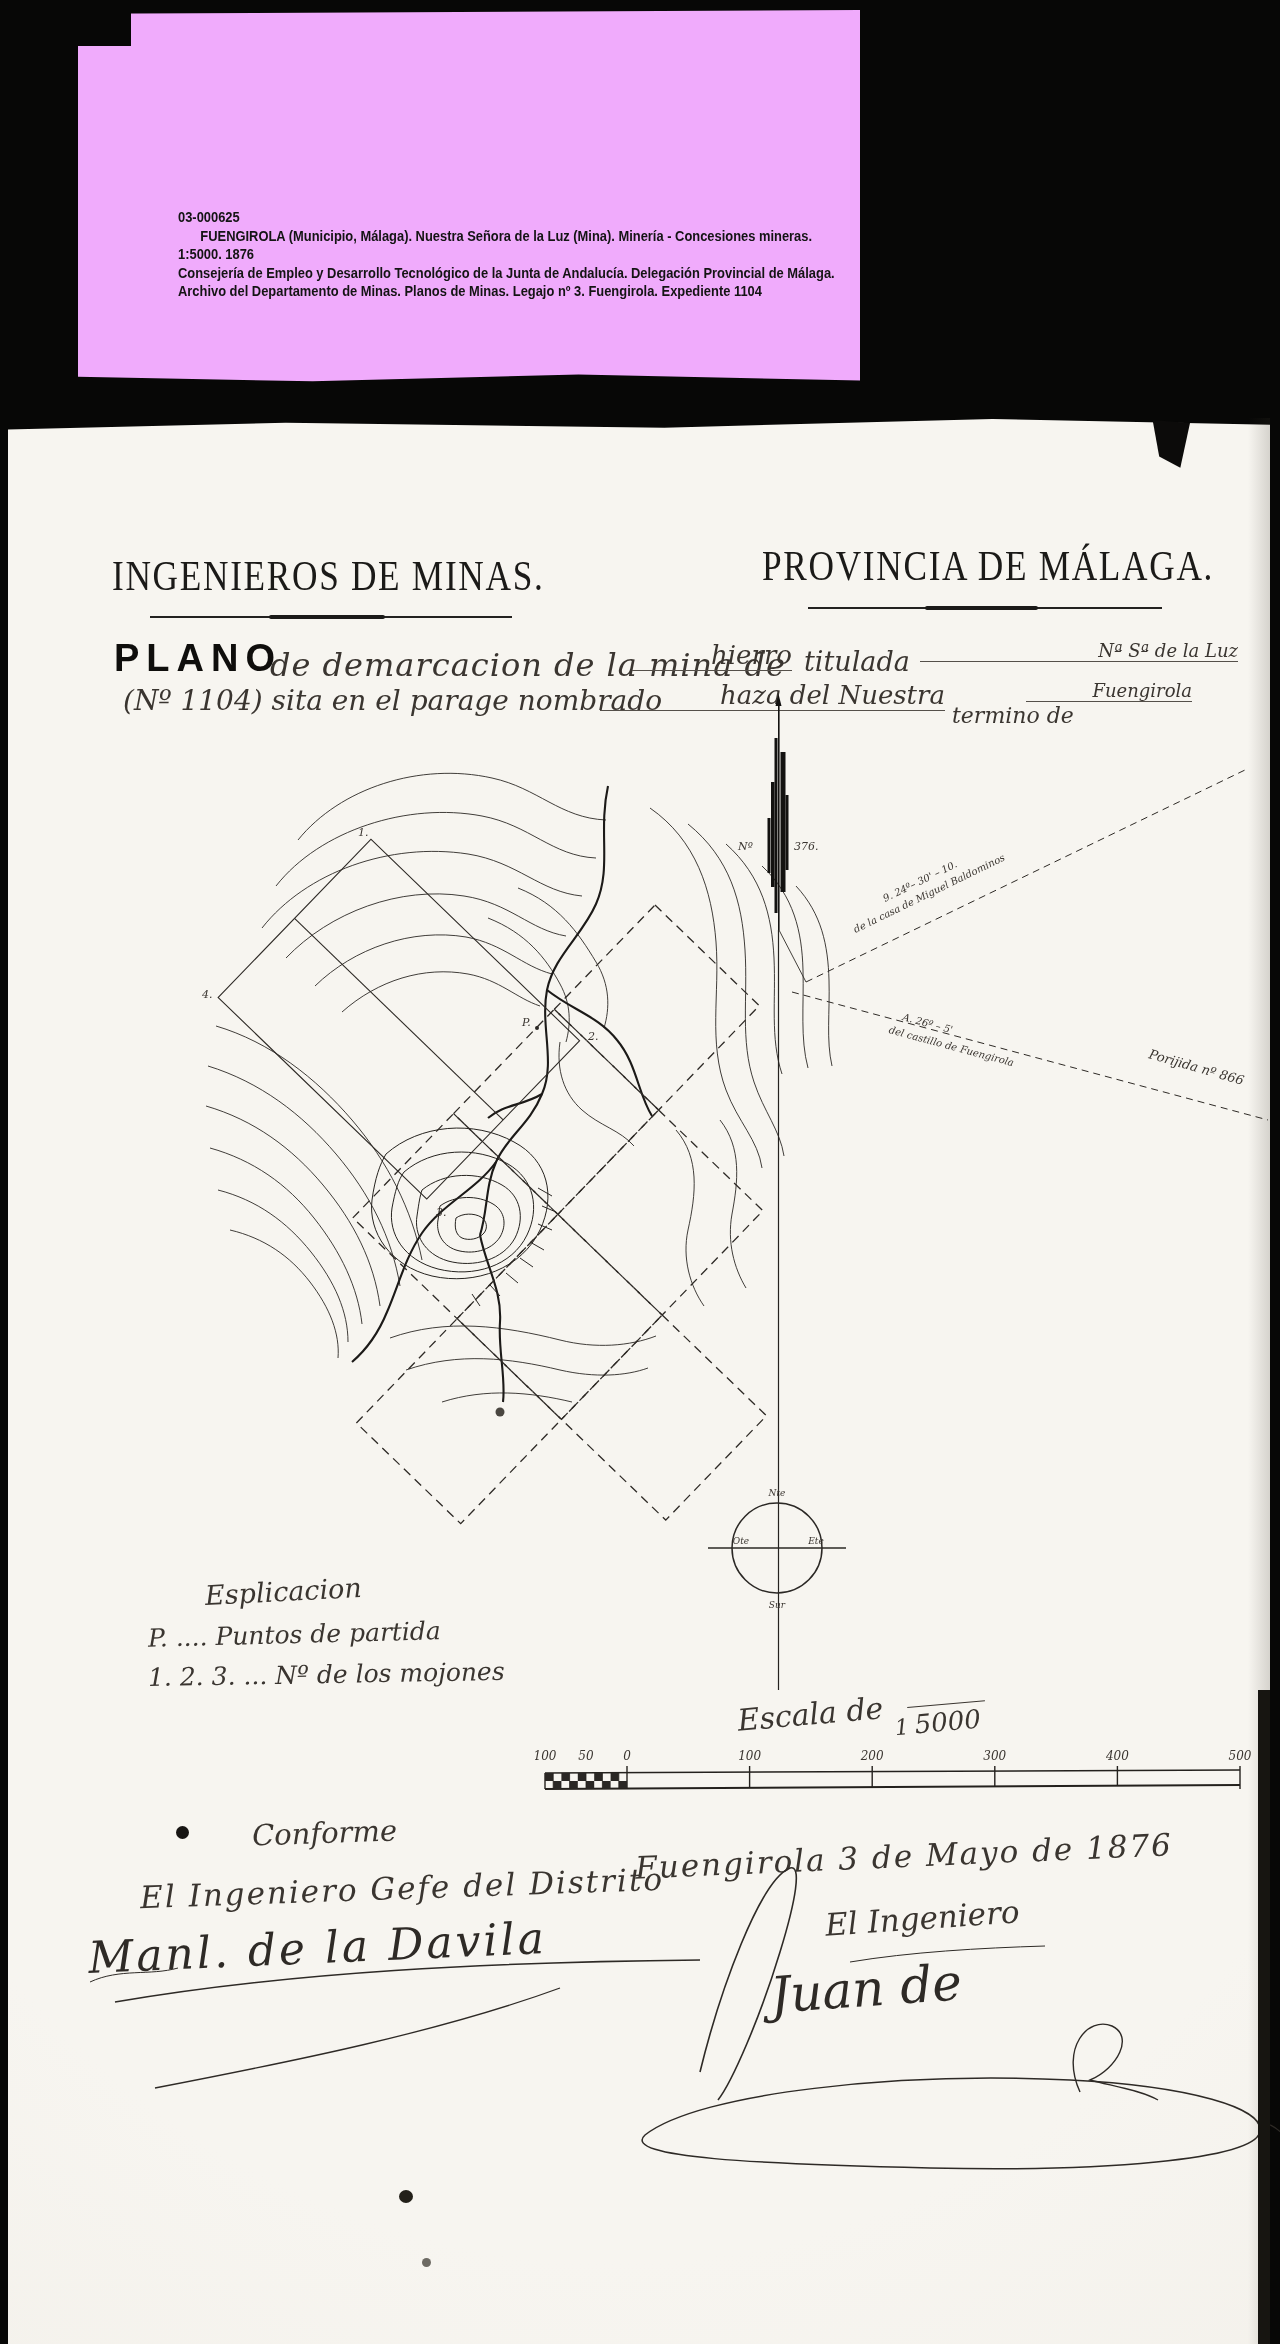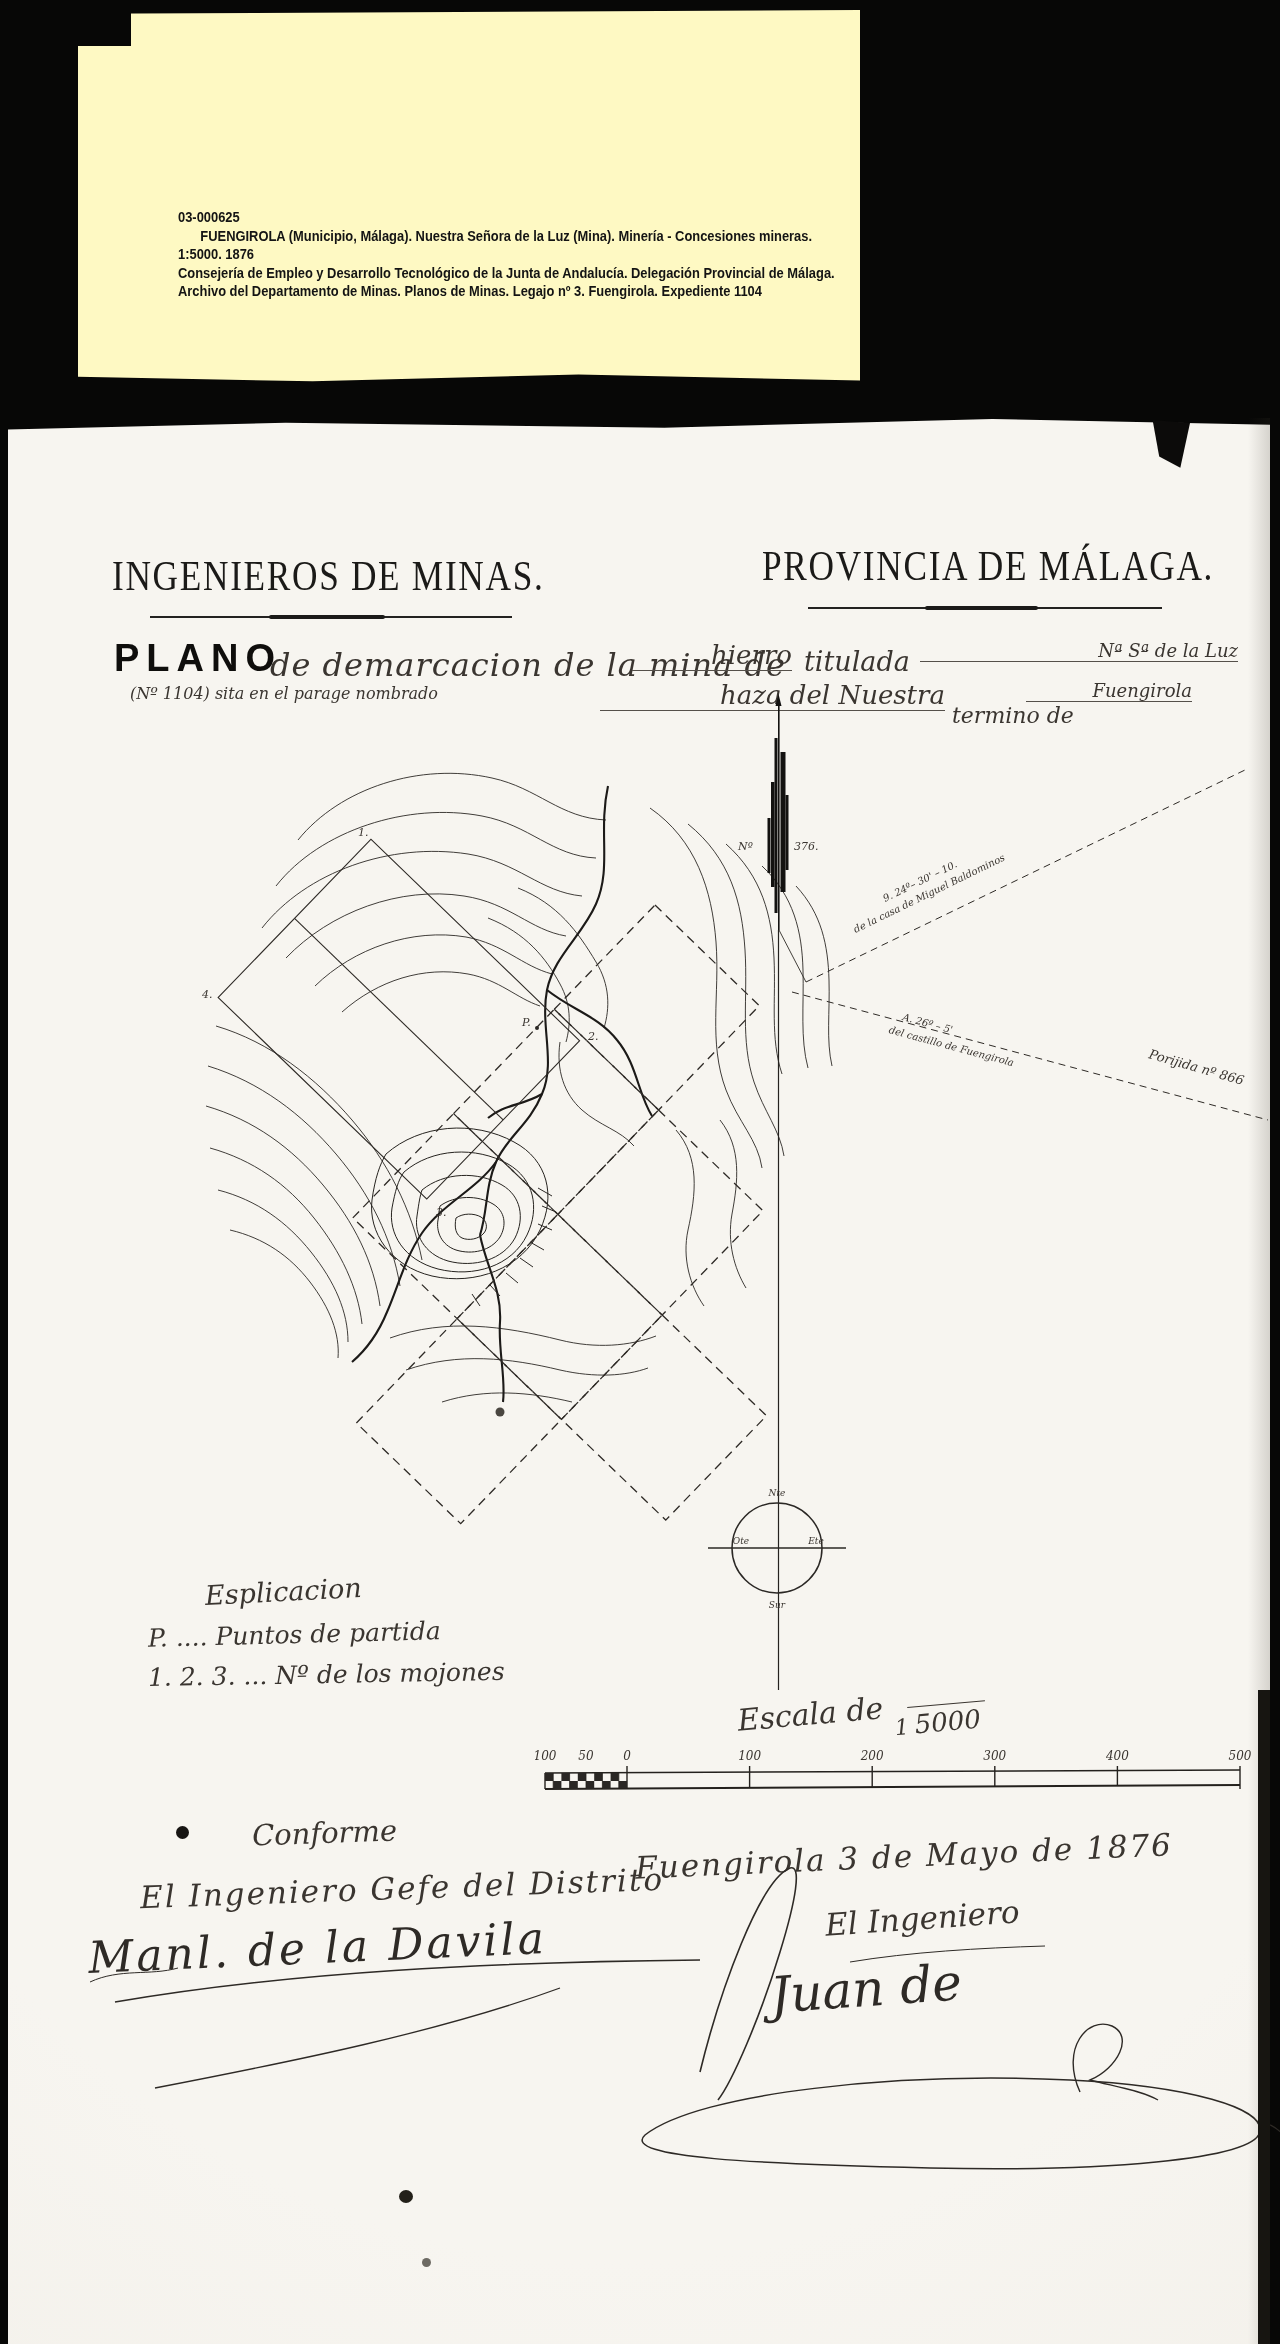--- a/index.html
+++ b/index.html
@@ -1,21 +1,21 @@
 <!DOCTYPE html>
 <html><head>
 <meta charset="utf-8">
 <style>
   html,body{margin:0;padding:0;background:#070706;}
   .stage{position:relative;width:1280px;height:2344px;background:#070706;overflow:hidden;
          font-family:"Liberation Sans",sans-serif;}
   .abs{position:absolute;}
 
   
-  .card{left:78px;top:10px;width:782px;height:382px;background:#fef9c3;
+  .card{left:78px;top:10px;width:782px;height:382px;background:#f0abfc;
         clip-path:polygon(0 1%,100% 0,100% 97%,64% 95.4%,30% 97.2%,0 96%);}
   .card .streak{left:0;width:100%;height:30px;background:linear-gradient(#00000012,#0000\0006);}
   .lbl-text{left:100px;top:198px;color:#141414;font-weight:700;font-size:15px;line-height:18.5px;
             transform:scaleX(.86);transform-origin:left top;white-space:nowrap;}
   .lbl-indent{margin-left:26px;}
   .notch{left:55px;top:0;width:76px;height:46px;background:#070706;}
 
   
   .page{left:8px;top:418px;width:1262px;height:1926px;
         background:radial-gradient(130% 105% at 48% 38%, #f7f5f0 55%, #efece5 100%);
@@ -78,21 +78,21 @@
     <div class="f-line"></div>
       <div class="f-bar"></div>
   </div>
 
   <div class="abs plano-word" style="left:114px;top:636px">PLANO</div>
   <div class="abs hand" style="left:270px;top:646px;font-size:32px;letter-spacing:1px">de demarcacion de la mina de</div>
   <div class="abs hand fill-line" style="left:632px;top:640px;width:160px;font-size:26px">hierro</div>
   <div class="abs hand" style="left:804px;top:646px;font-size:27px">titulada</div>
   <div class="abs hand fill-line" style="left:920px;top:640px;width:318px;font-size:18px">Nª Sª de la Luz</div>
 
-  <div class="abs hand" style="left:130px;top:684px;font-size:16px">(Nº 1104) sita en el parage nombrado</div>
+  <div class="abs hand" style="left:123px;top:684px;font-size:28px">(Nº 1104) sita en el parage nombrado</div>
   <div class="abs hand fill-line" style="left:600px;top:680px;width:345px;font-size:26px">haza del Nuestra</div>
   <div class="abs hand" style="left:952px;top:703px;font-size:22px">termino de</div>
   <div class="abs hand fill-line" style="left:1026px;top:680px;width:166px;font-size:18px">Fuengirola</div>
 
   <svg class="abs" style="left:90px;top:690px" width="1190" height="1030" viewBox="0 0 1190 1030">
 
     <g fill="none" stroke="#2b2825" stroke-width="0.9">
       <path d="M208,150 C250,98 330,72 402,88 C448,98 470,128 516,130"></path>
       <path d="M186,196 C230,140 318,112 392,126 C440,135 462,166 506,168"></path>
       <path d="M172,238 C216,182 300,152 378,164 C428,172 450,202 492,206"></path>

